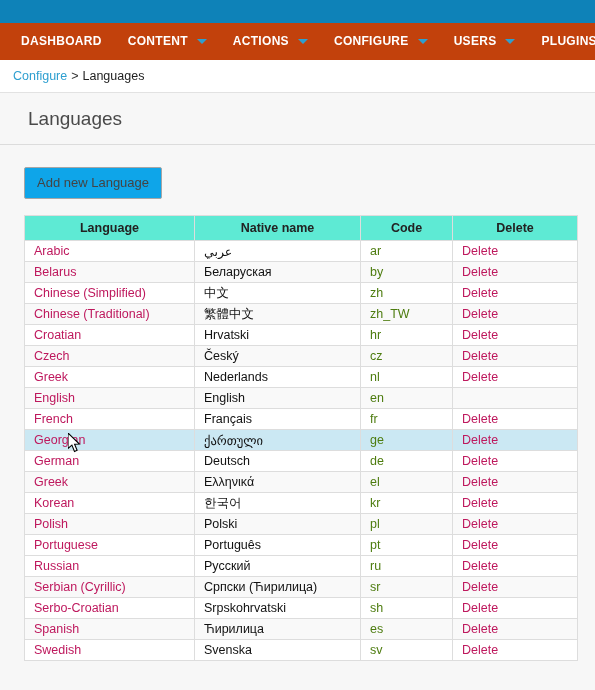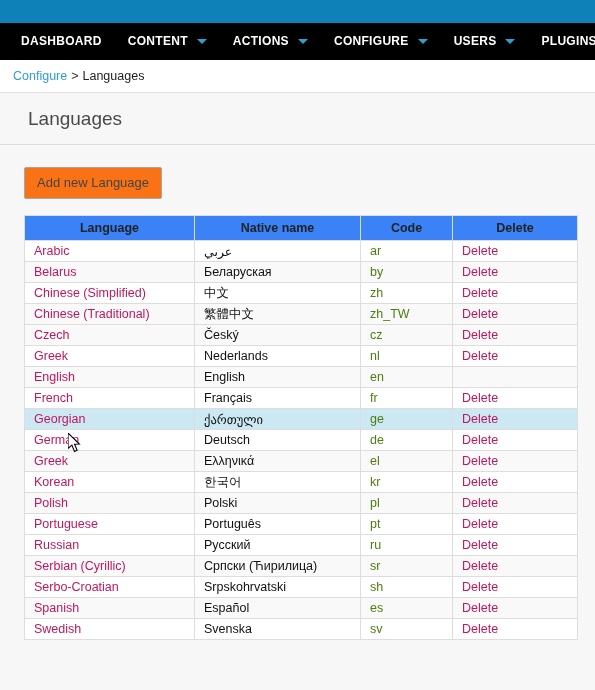--- a/index.html
+++ b/index.html
@@ -20,21 +20,21 @@
   
   .topbar {
     height: 23px;
     background: #0e82b8;
     width: 100%;
   }
 
   
   .navbar {
     height: 37px;
-    background: #000000;
+    background: #c2410c;
     display: flex;
     align-items: center;
     padding-left: 8px;
     box-sizing: border-box;
   }
   .nav-item {
     display: flex;
     align-items: center;
     color: #ffffff;
     font-size: 12px;
@@ -99,21 +99,21 @@
     height: calc(690px - 23px - 37px - 32px - 53px);
     box-sizing: border-box;
   }
 
   .btn-add {
     display: inline-block;
     margin-top: 22px;
     margin-bottom: 16px;
     margin-left: 4px;
     padding: 8px 12px 8px 12px;
-    background: #f97316;
+    background: #0ea5e9;
     border: 1px solid #a6a6a6;
     border-radius: 2px;
     font-size: 13px;
     color: #444;
     cursor: pointer;
     font-family: "Liberation Sans", sans-serif;
     line-height: 1.1;
   }
 
   
@@ -128,21 +128,21 @@
   table.lang-table td {
     border: 1px solid #dddddd;
     font-size: 12.5px;
     height: 21px;
     padding: 0 0 0 9px;
     box-sizing: border-box;
     overflow: hidden;
     white-space: nowrap;
   }
   table.lang-table th {
-    background: #3b82f6;
+    background: #5eead4;
     text-align: center;
     font-weight: bold;
     color: #222;
     height: 25px;
     padding: 0;
   }
   col.c-lang  { width: 170px; }
   col.c-native{ width: 166px; }
   col.c-code  { width: 92px; }
   col.c-del   { width: 125px; }
@@ -246,20 +246,26 @@
           <td class="native">中文</td>
           <td class="code">zh</td>
           <td><a class="link">Delete</a></td>
         </tr>
         <tr class="row-even">
           <td><a class="link">Chinese (Traditional)</a></td>
           <td class="native">繁體中文</td>
           <td class="code">zh_TW</td>
           <td><a class="link">Delete</a></td>
         </tr>
+        <tr class="row-odd">
+          <td><a class="link">Croatian</a></td>
+          <td class="native">Hrvatski</td>
+          <td class="code">hr</td>
+          <td><a class="link">Delete</a></td>
+        </tr>
         <tr class="row-even">
           <td><a class="link">Czech</a></td>
           <td class="native">Český</td>
           <td class="code">cz</td>
           <td><a class="link">Delete</a></td>
         </tr>
         <tr class="row-odd">
           <td><a class="link">Greek</a></td>
           <td class="native">Nederlands</td>
           <td class="code">nl</td>
@@ -326,21 +332,21 @@
           <td><a class="link">Delete</a></td>
         </tr>
         <tr class="row-odd">
           <td><a class="link">Serbo-Croatian</a></td>
           <td class="native">Srpskohrvatski</td>
           <td class="code">sh</td>
           <td><a class="link">Delete</a></td>
         </tr>
         <tr class="row-even">
           <td><a class="link">Spanish</a></td>
-          <td class="native">Español</td>
+          <td class="native">Ћирилица</td>
           <td class="code">es</td>
           <td><a class="link">Delete</a></td>
         </tr>
         <tr class="row-odd">
           <td><a class="link">Swedish</a></td>
           <td class="native">Svenska</td>
           <td class="code">sv</td>
           <td><a class="link">Delete</a></td>
         </tr>
       </tbody>

